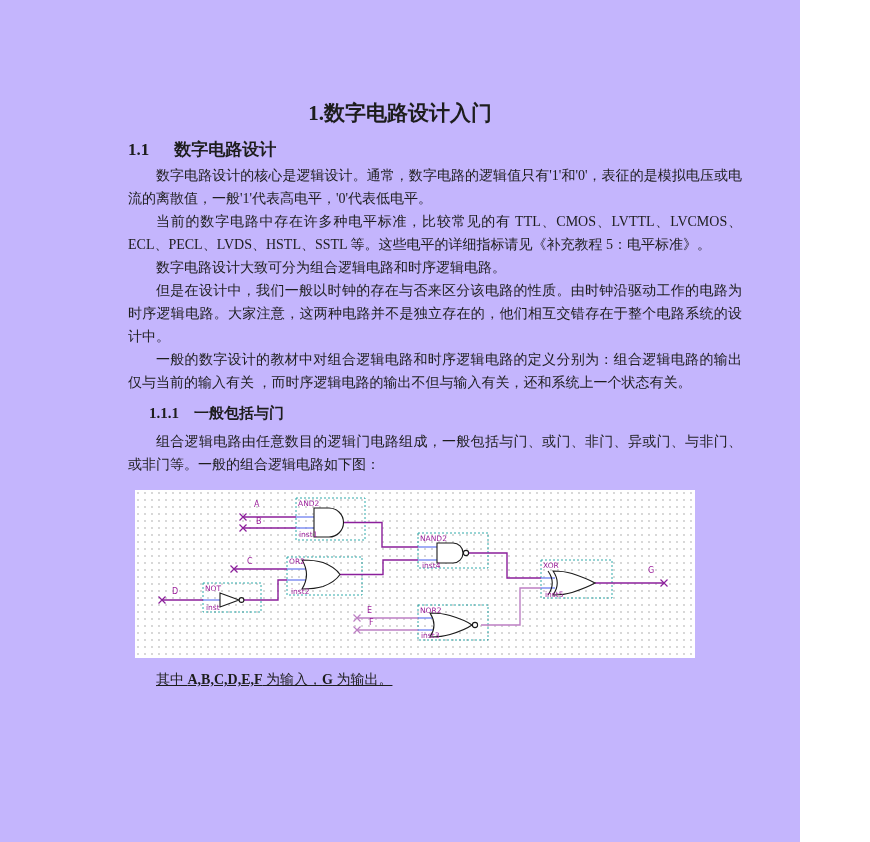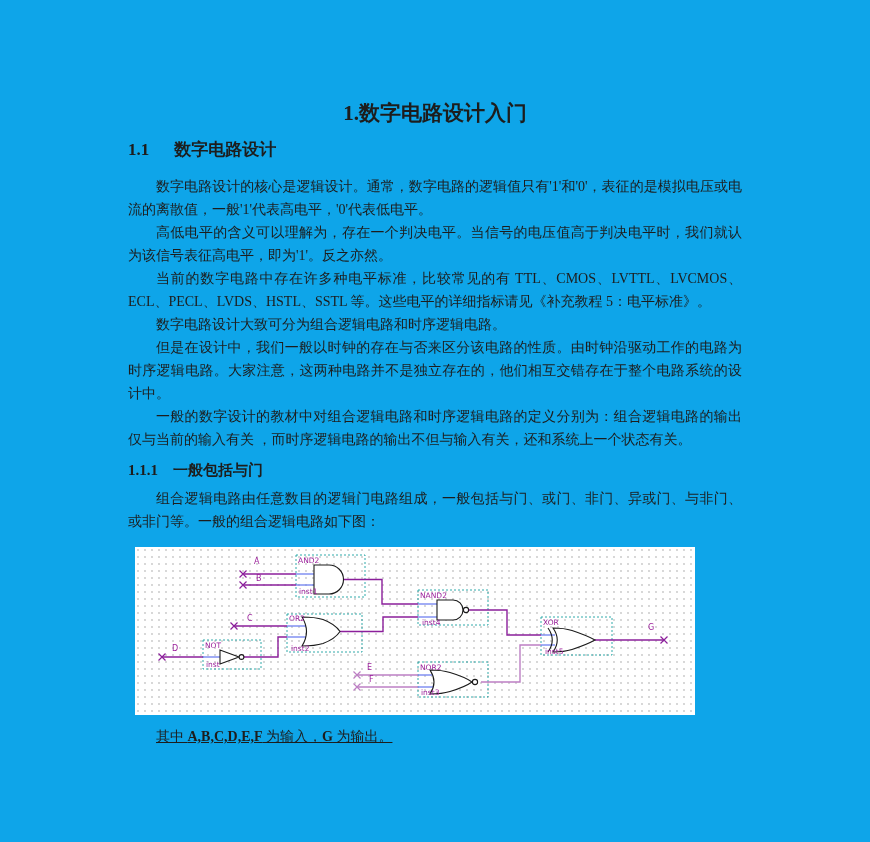--- a/index.html
+++ b/index.html
@@ -1,56 +1,55 @@
 <!DOCTYPE html>
 <html><head>
 <meta charset="utf-8">
 <style>
   html,body{margin:0;padding:0;background:#ffffff;}
   .page{
-    position:relative;width:870px;height:842px;background:#0ea5e9;overflow:hidden;
+    position:relative;width:800px;height:842px;background:#c4b5fd;overflow:hidden;
     font-family:"Liberation Serif","DejaVu Serif",serif;color:#1d1d1d;
   }
   .title{
     position:absolute;top:101px;left:0;width:100%;margin:0;
     text-align:center;font-size:21px;line-height:25px;font-weight:bold;
   }
   .h2{
     position:absolute;top:139px;left:128px;margin:0;
     font-size:17px;line-height:22px;font-weight:bold;white-space:nowrap;
   }
   .h2 .num{margin-right:25px;}
   .content{
-    position:absolute;top:175px;left:128px;width:614px;
+    position:absolute;top:164px;left:128px;width:614px;
     font-size:14px;line-height:23px;text-align:justify;
   }
   .content p{margin:0;text-indent:2em;}
   .h3{
     font-size:15px;line-height:20px;font-weight:bold;margin:9px 0 7px 0;white-space:nowrap;
   }
-  .h3 .num{margin-right:15px;}
+  .h3 .num{margin-right:15px;margin-left:21px;}
   .diagram{margin:14px 0 0 7px;width:560px;height:168px;line-height:0;}
   .caption{margin-top:10px !important;text-decoration:underline;}
   .caption b{font-weight:bold;}
   svg text{font-family:"DejaVu Sans","Liberation Sans",sans-serif;}
   .glabel{font-size:7.5px;fill:#9a1f9a;}
   .plabel{font-size:8px;fill:#9a1f9a;}
 </style>
 </head>
 <body>
 
 <div class="page">
 
   <h1 class="title">1.数字电路设计入门</h1>
 
   <div class="h2"><span class="num">1.1</span><span>数字电路设计</span></div>
 
   <div class="content">
     <p>数字电路设计的核心是逻辑设计。通常，数字电路的逻辑值只有'1'和'0'，表征的是模拟电压或电流的离散值，一般'1'代表高电平，'0'代表低电平。</p>
-    <p>高低电平的含义可以理解为，存在一个判决电平。当信号的电压值高于判决电平时，我们就认为该信号表征高电平，即为'1'。反之亦然。</p>
     <p>当前的数字电路中存在许多种电平标准，比较常见的有 TTL、CMOS、LVTTL、LVCMOS、ECL、PECL、LVDS、HSTL、SSTL 等。这些电平的详细指标请见《补充教程 5：电平标准》。</p>
     <p>数字电路设计大致可分为组合逻辑电路和时序逻辑电路。</p>
     <p>但是在设计中，我们一般以时钟的存在与否来区分该电路的性质。由时钟沿驱动工作的电路为时序逻辑电路。大家注意，这两种电路并不是独立存在的，他们相互交错存在于整个电路系统的设计中。</p>
     <p>一般的数字设计的教材中对组合逻辑电路和时序逻辑电路的定义分别为：组合逻辑电路的输出仅与当前的输入有关 ，而时序逻辑电路的输出不但与输入有关，还和系统上一个状态有关。</p>
 
     <div class="h3"><span class="num">1.1.1</span><span>一般包括与门</span></div>
 
     <p>组合逻辑电路由任意数目的逻辑门电路组成，一般包括与门、或门、非门、异或门、与非门、或非门等。一般的组合逻辑电路如下图：</p>
 
     <div class="diagram">

